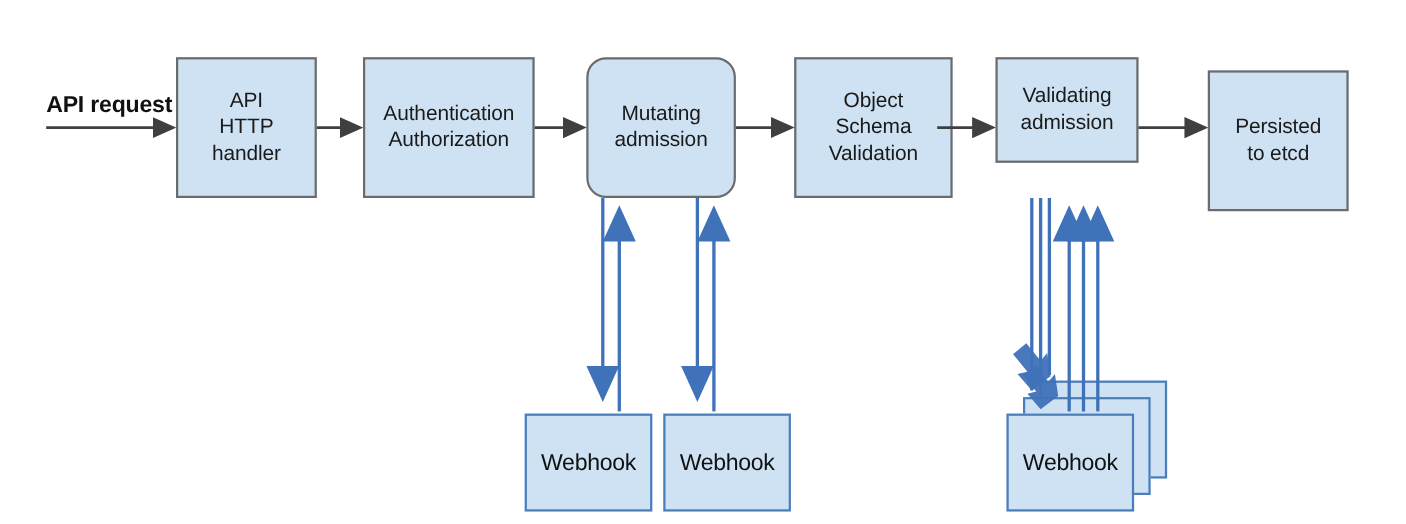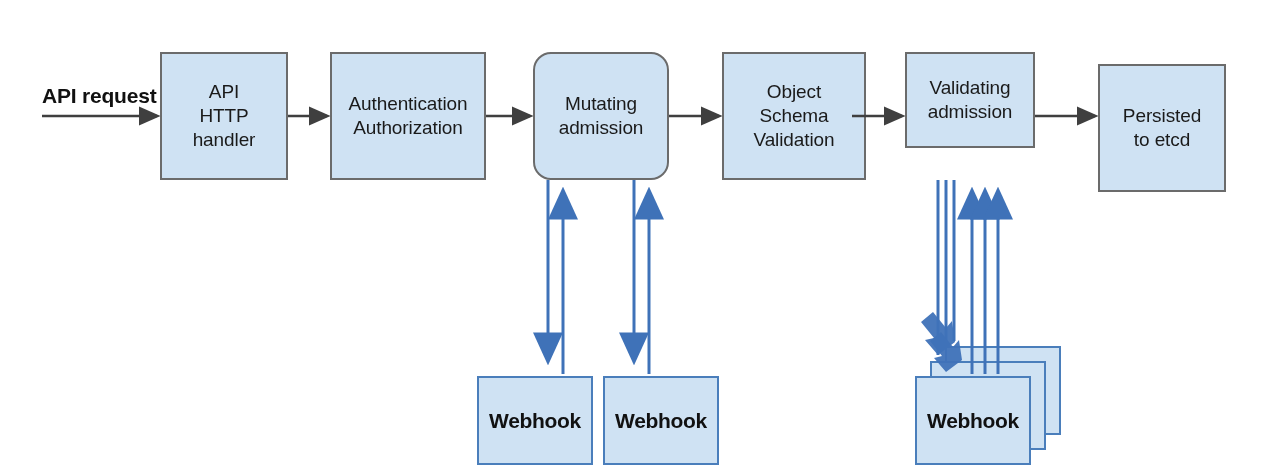--- a/index.html
+++ b/index.html
@@ -26,21 +26,21 @@
   .stage-box .lbl{display:block;white-space:pre-line;}
 
   .webhook-box{
     position:absolute;
     box-sizing:border-box;
     background:#cfe2f3;
     border:2px solid #4a7ebb;
     display:flex;align-items:center;justify-content:center;
     color:#111111;
     font-size:21px;
-    font-weight:700;
+    font-weight:400;
     letter-spacing:-0.3px;
   }
   .webhook-ghost{
     position:absolute;
     box-sizing:border-box;
     background:#cfe2f3;
     border:2px solid #4a7ebb;
   }
 
   .api-req-label{

